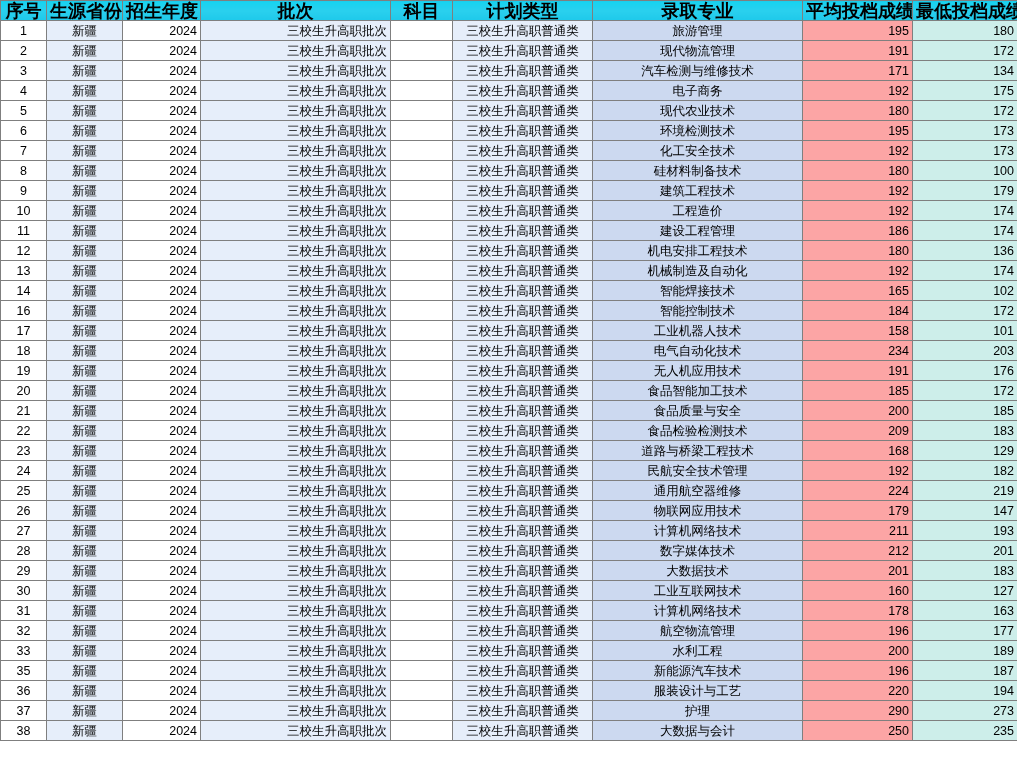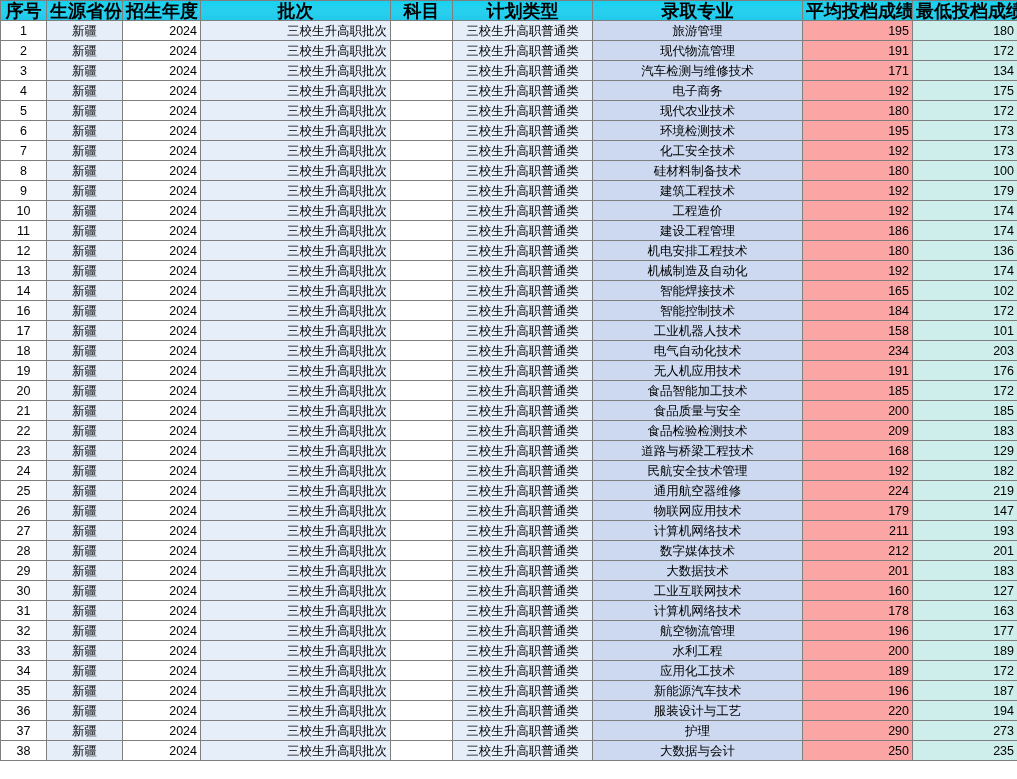--- a/index.html
+++ b/index.html
@@ -433,31 +433,20 @@
         <td class="prov">新疆</td>
         <td class="year">2024</td>
         <td class="batch">三校生升高职批次</td>
         <td class="subj"></td>
         <td class="plan">三校生升高职普通类</td>
         <td class="major">水利工程</td>
         <td class="avg">200</td>
         <td class="min">189</td>
       </tr>
       <tr>
-        <td class="seq">34</td>
-        <td class="prov">新疆</td>
-        <td class="year">2024</td>
-        <td class="batch">三校生升高职批次</td>
-        <td class="subj"></td>
-        <td class="plan">三校生升高职普通类</td>
-        <td class="major">应用化工技术</td>
-        <td class="avg">189</td>
-        <td class="min">172</td>
-      </tr>
-      <tr>
         <td class="seq">35</td>
         <td class="prov">新疆</td>
         <td class="year">2024</td>
         <td class="batch">三校生升高职批次</td>
         <td class="subj"></td>
         <td class="plan">三校生升高职普通类</td>
         <td class="major">新能源汽车技术</td>
         <td class="avg">196</td>
         <td class="min">187</td>
       </tr>

